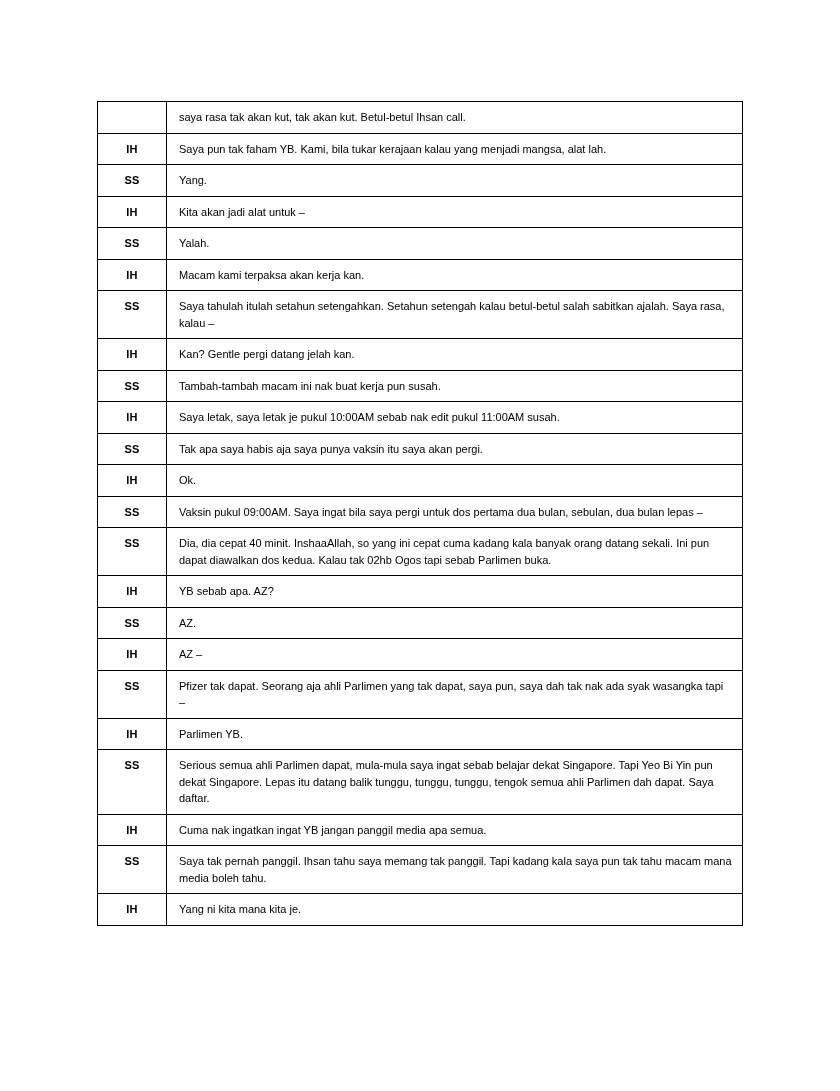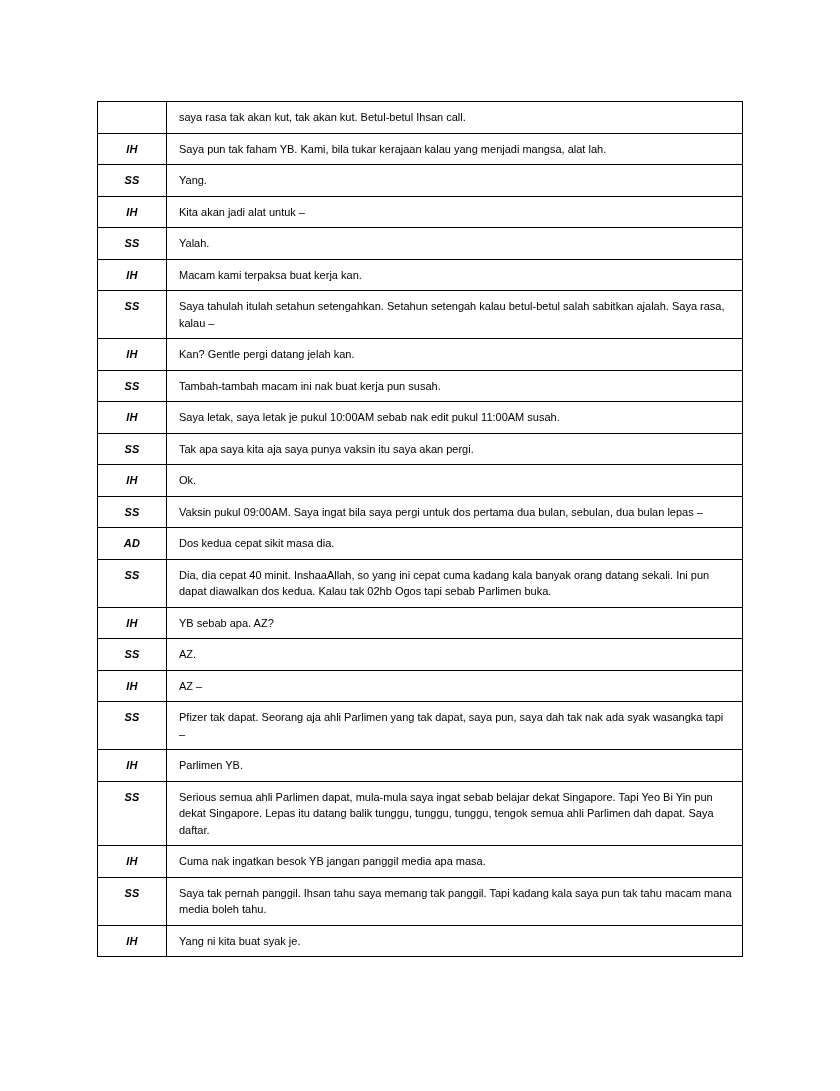--- a/index.html
+++ b/index.html
@@ -29,21 +29,20 @@
     font-size: 11px;
     line-height: 16.5px;
     color: #000000;
   }
   td.speaker {
     width: 60px;
     text-align: center;
     font-weight: bold;
     padding: 7px 4px 7px 4px;
     letter-spacing: 0.2px;
-    font-style: italic;
   }
   td.utterance {
     padding: 7px 10px 7px 12px;
   }
 </style>
 </head>
 <body>
 
 <div class="page">
   <table class="transcript">
@@ -68,21 +67,21 @@
     <td class="utterance">Kita akan jadi alat untuk –</td>
   </tr>
 
   <tr>
     <td class="speaker">SS</td>
     <td class="utterance">Yalah.</td>
   </tr>
 
   <tr>
     <td class="speaker">IH</td>
-    <td class="utterance">Macam kami terpaksa buat kerja kan.</td>
+    <td class="utterance">Macam kami terpaksa akan kerja kan.</td>
   </tr>
 
   <tr>
     <td class="speaker">SS</td>
     <td class="utterance">Saya tahulah itulah setahun setengahkan. Setahun setengah kalau betul-betul salah sabitkan ajalah. Saya rasa, kalau –</td>
   </tr>
 
   <tr>
     <td class="speaker">IH</td>
     <td class="utterance">Kan? Gentle pergi datang jelah kan.</td>
@@ -93,37 +92,33 @@
     <td class="utterance">Tambah-tambah macam ini nak buat kerja pun susah.</td>
   </tr>
 
   <tr>
     <td class="speaker">IH</td>
     <td class="utterance">Saya letak, saya letak je pukul 10:00AM sebab nak edit pukul 11:00AM susah.</td>
   </tr>
 
   <tr>
     <td class="speaker">SS</td>
-    <td class="utterance">Tak apa saya kita aja saya punya vaksin itu saya akan pergi.</td>
+    <td class="utterance">Tak apa saya habis aja saya punya vaksin itu saya akan pergi.</td>
   </tr>
 
   <tr>
     <td class="speaker">IH</td>
     <td class="utterance">Ok.</td>
   </tr>
 
   <tr>
     <td class="speaker">SS</td>
     <td class="utterance">Vaksin pukul 09:00AM. Saya ingat bila saya pergi untuk dos pertama dua bulan, sebulan, dua bulan lepas –</td>
   </tr>
 
-  <tr>
-    <td class="speaker">AD</td>
-    <td class="utterance">Dos kedua cepat sikit masa dia.</td>
-  </tr>
 
   <tr>
     <td class="speaker">SS</td>
     <td class="utterance">Dia, dia cepat 40 minit. InshaaAllah, so yang ini cepat cuma kadang kala banyak orang datang sekali. Ini pun dapat diawalkan dos kedua. Kalau tak 02hb Ogos tapi sebab Parlimen buka.</td>
   </tr>
 
   <tr>
     <td class="speaker">IH</td>
     <td class="utterance">YB sebab apa. AZ?</td>
   </tr>
@@ -148,27 +143,27 @@
     <td class="utterance">Parlimen YB.</td>
   </tr>
 
   <tr>
     <td class="speaker">SS</td>
     <td class="utterance">Serious semua ahli Parlimen dapat, mula-mula saya ingat sebab belajar dekat Singapore. Tapi Yeo Bi Yin pun dekat Singapore. Lepas itu datang balik tunggu, tunggu, tunggu, tengok semua ahli Parlimen dah dapat. Saya daftar.</td>
   </tr>
 
   <tr>
     <td class="speaker">IH</td>
-    <td class="utterance">Cuma nak ingatkan besok YB jangan panggil media apa masa.</td>
+    <td class="utterance">Cuma nak ingatkan ingat YB jangan panggil media apa semua.</td>
   </tr>
 
   <tr>
     <td class="speaker">SS</td>
     <td class="utterance">Saya tak pernah panggil. Ihsan tahu saya memang tak panggil. Tapi kadang kala saya pun tak tahu macam mana media boleh tahu.</td>
   </tr>
 
   <tr>
     <td class="speaker">IH</td>
-    <td class="utterance">Yang ni kita buat syak je.</td>
+    <td class="utterance">Yang ni kita mana kita je.</td>
   </tr>
 </tbody>
   </table>
 </div>
 
 </body></html>

